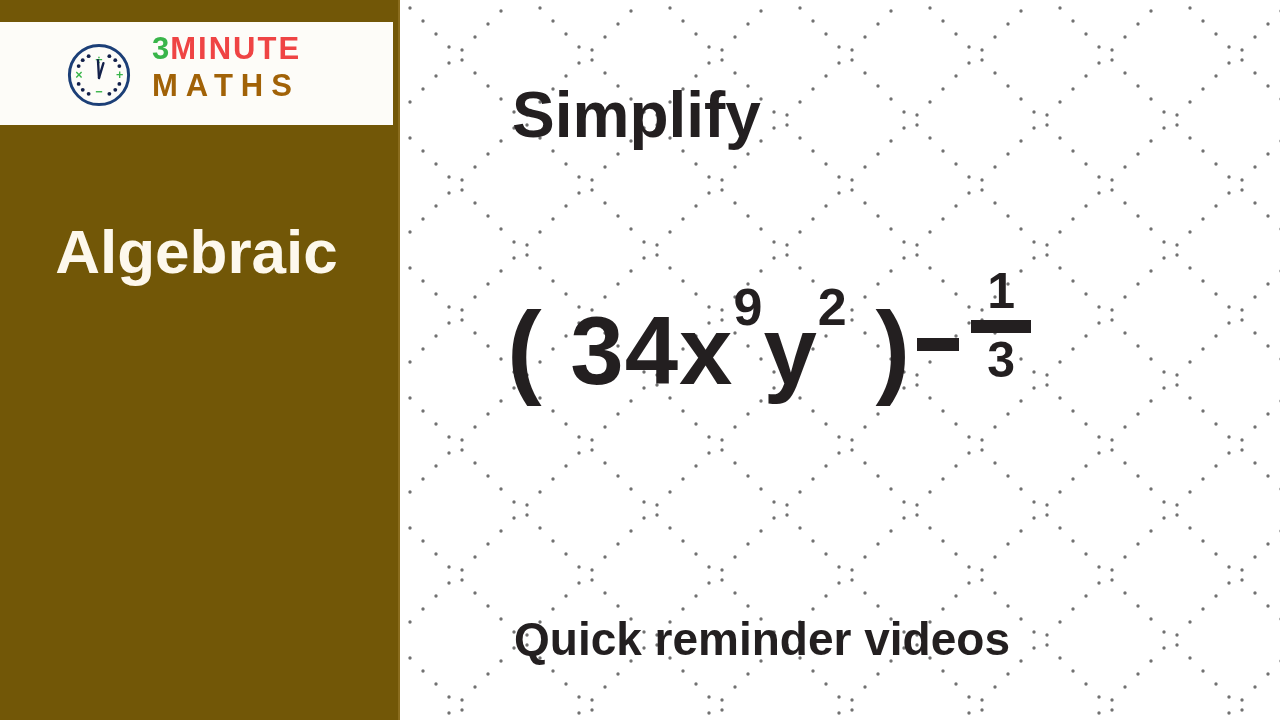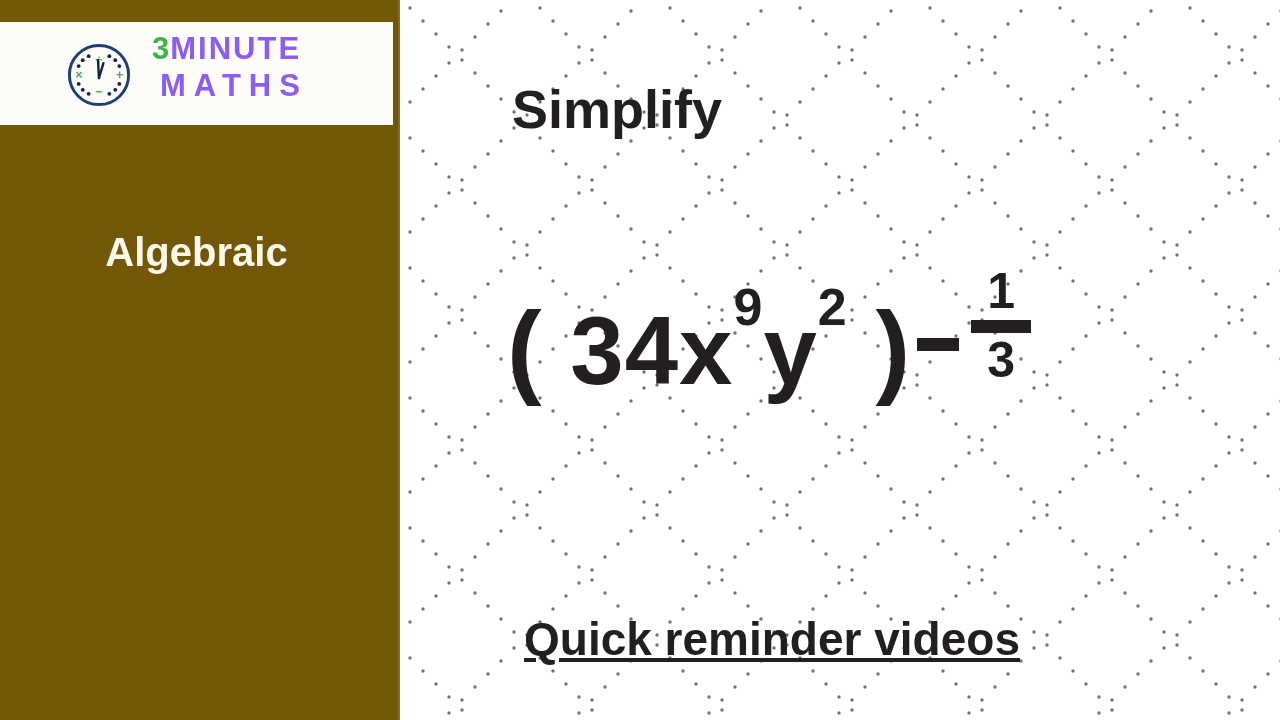--- a/index.html
+++ b/index.html
@@ -29,49 +29,49 @@
     position:absolute;left:50px;top:16px;width:98px;height:74px;
   }
   #wordmark{
     position:absolute;left:152px;top:10px;width:235px;height:86px;
   }
   .wm-line1{
     font-size:31px;font-weight:bold;letter-spacing:1px;line-height:34px;
     white-space:nowrap;
   }
   .wm-3{color:#39b54a;font-weight:bold;}
-  .wm-minute{color:#8b5cf6;letter-spacing:2px;}
+  .wm-minute{color:#ef4444;letter-spacing:2px;}
   .wm-line2{
-    font-size:31px;font-weight:bold;color:#8b5cf6;letter-spacing:8px;
-    line-height:36px;margin-top:2px;white-space:nowrap;margin-left:8px;
+    font-size:31px;font-weight:bold;color:#a16207;letter-spacing:8px;
+    line-height:36px;margin-top:2px;white-space:nowrap;
   }
 
   #left-title{
     position:absolute;left:0;top:205px;width:393px;
     text-align:center;color:#fdf8ec;
-    font-size:40px;font-weight:bold;line-height:94px;
+    font-size:62px;font-weight:bold;line-height:94px;
     letter-spacing:0px;
   }
   #left-title .l1{display:block;}
   #left-title .l2{display:block;}
 
   
   #main-area{
     position:absolute;left:402px;top:0;width:878px;height:720px;
     background:#ffffff;
     overflow:hidden;
   }
   #bg-pattern{
     position:absolute;left:-140px;top:-140px;width:1160px;height:1000px;
     opacity:0.72;
   }
 
   #simplify-text{
     position:absolute;left:110px;top:78px;
-    font-size:54px;font-weight:bold;color:#231f20;
+    font-size:64px;font-weight:bold;color:#231f20;
     letter-spacing:0px;white-space:nowrap;
   }
 
   #equation{
     position:absolute;left:105px;top:262px;
     white-space:nowrap;
     color:#231f20;
     display:flex;align-items:flex-start;
   }
   .eq-main{
@@ -99,23 +99,23 @@
     display:inline-flex;flex-direction:column;align-items:center;
     font-size:50px;font-weight:bold;line-height:50px;
   }
   .frac .num{display:block;}
   .frac .bar{
     display:block;width:60px;height:13px;background:#231f20;margin:4px 0 2px 0;
   }
   .frac .den{display:block;}
 
   #bottom-text{
-    position:absolute;left:122px;top:612px;
+    position:absolute;left:112px;top:612px;
     font-size:46px;font-weight:bold;color:#231f20;
-    white-space:nowrap;letter-spacing:0px;text-decoration:underline;
+    white-space:nowrap;letter-spacing:0px;
   }
 </style>
 </head>
 <body>
 
 <div id="screen">
 
   <div id="left-panel">
 
     <div id="logo-band">

